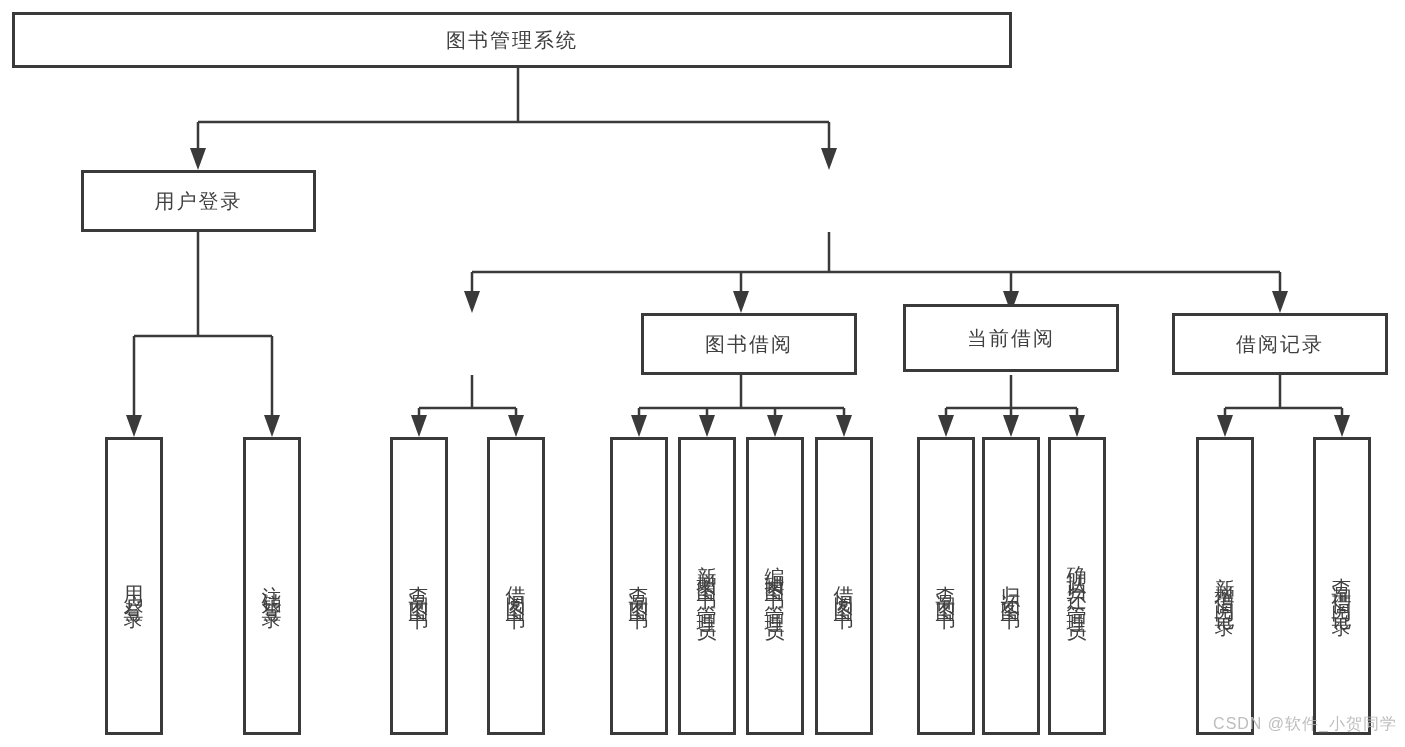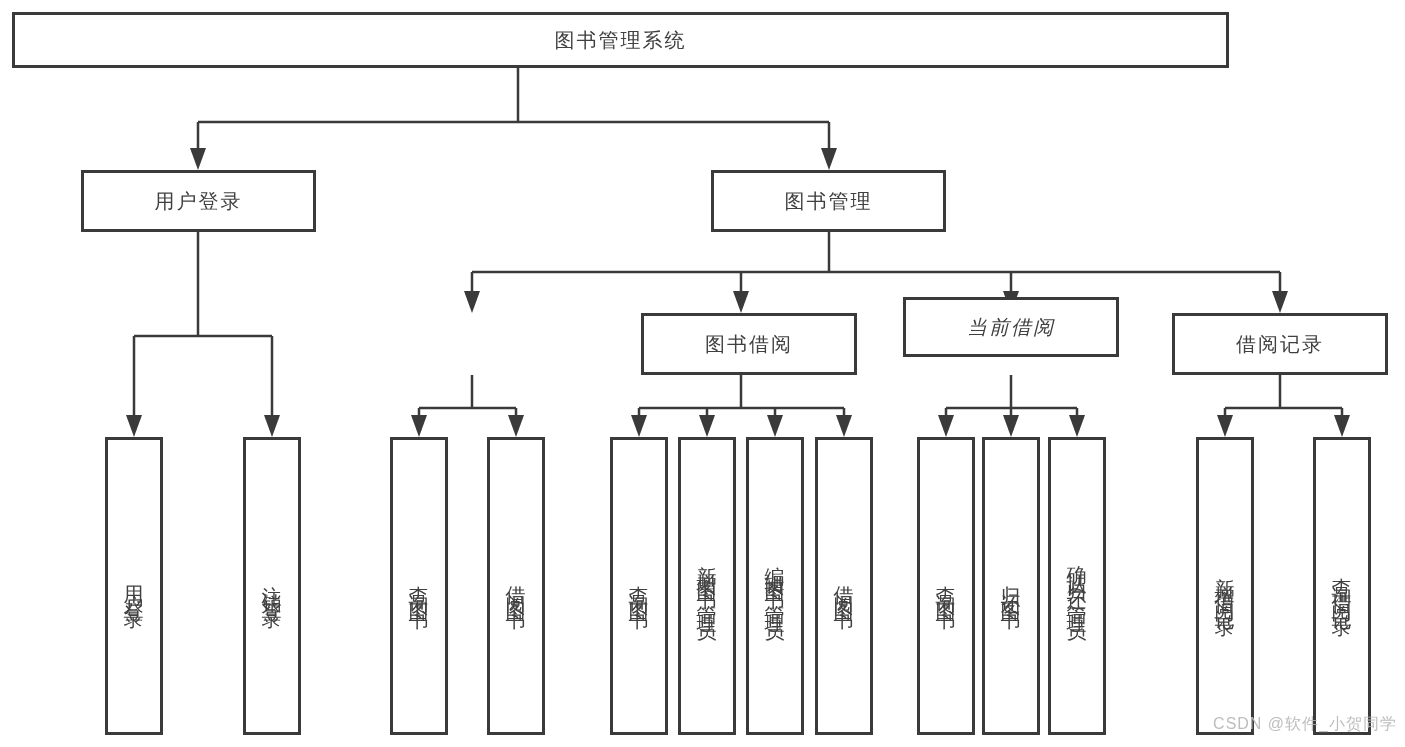--- a/index.html
+++ b/index.html
@@ -95,27 +95,26 @@
       <polygon points="1003,415 1019,415 1011,437"></polygon>
       <polygon points="1069,415 1085,415 1077,437"></polygon>
     </g>
     <g>
       <path d="M1280 375 V408 M1225 408 H1342 M1225 408 V419 M1342 408 V419"></path>
       <polygon points="1217,415 1233,415 1225,437"></polygon>
       <polygon points="1334,415 1350,415 1342,437"></polygon>
     </g>
   </svg>
 
-  <div class="node hbox" style="left:12px; top:12px; width:1217px; height:56px;">图书管理系统</div>
+  <div class="node hbox" style="left:12px; top:12px; width:1000px; height:56px;">图书管理系统</div>
 
   <div class="node hbox" style="left:81px; top:170px; width:235px; height:62px;">用户登录</div>
-  <div class="node hbox" style="left:711px; top:170px; width:235px; height:62px;">图书管理</div>
 
   <div class="node hbox" style="left:633px; top:313px; width:216px; height:62px;margin-left:8px;">图书借阅</div>
-  <div class="node hbox" style="left:903px; top:297px; width:216px; height:60px;font-style:italic;">当前借阅</div>
+  <div class="node hbox" style="left:903px; top:304px; width:216px; height:68px;">当前借阅</div>
   <div class="node hbox" style="left:1172px; top:313px; width:216px; height:62px;">借阅记录</div>
 
   <div class="node vbox" style="left:105px; top:437px; width:58px; height:298px;">用户登录</div>
   <div class="node vbox" style="left:243px; top:437px; width:58px; height:298px;">注销登录</div>
 
   <div class="node vbox" style="left:390px; top:437px; width:58px; height:298px;">查询图书</div>
   <div class="node vbox" style="left:487px; top:437px; width:58px; height:298px;">借阅图书</div>
 
   <div class="node vbox" style="left:610px; top:437px; width:58px; height:298px;">查询图书</div>
   <div class="node vbox" style="left:678px; top:437px; width:58px; height:298px;">新增图书（管理员）</div>

